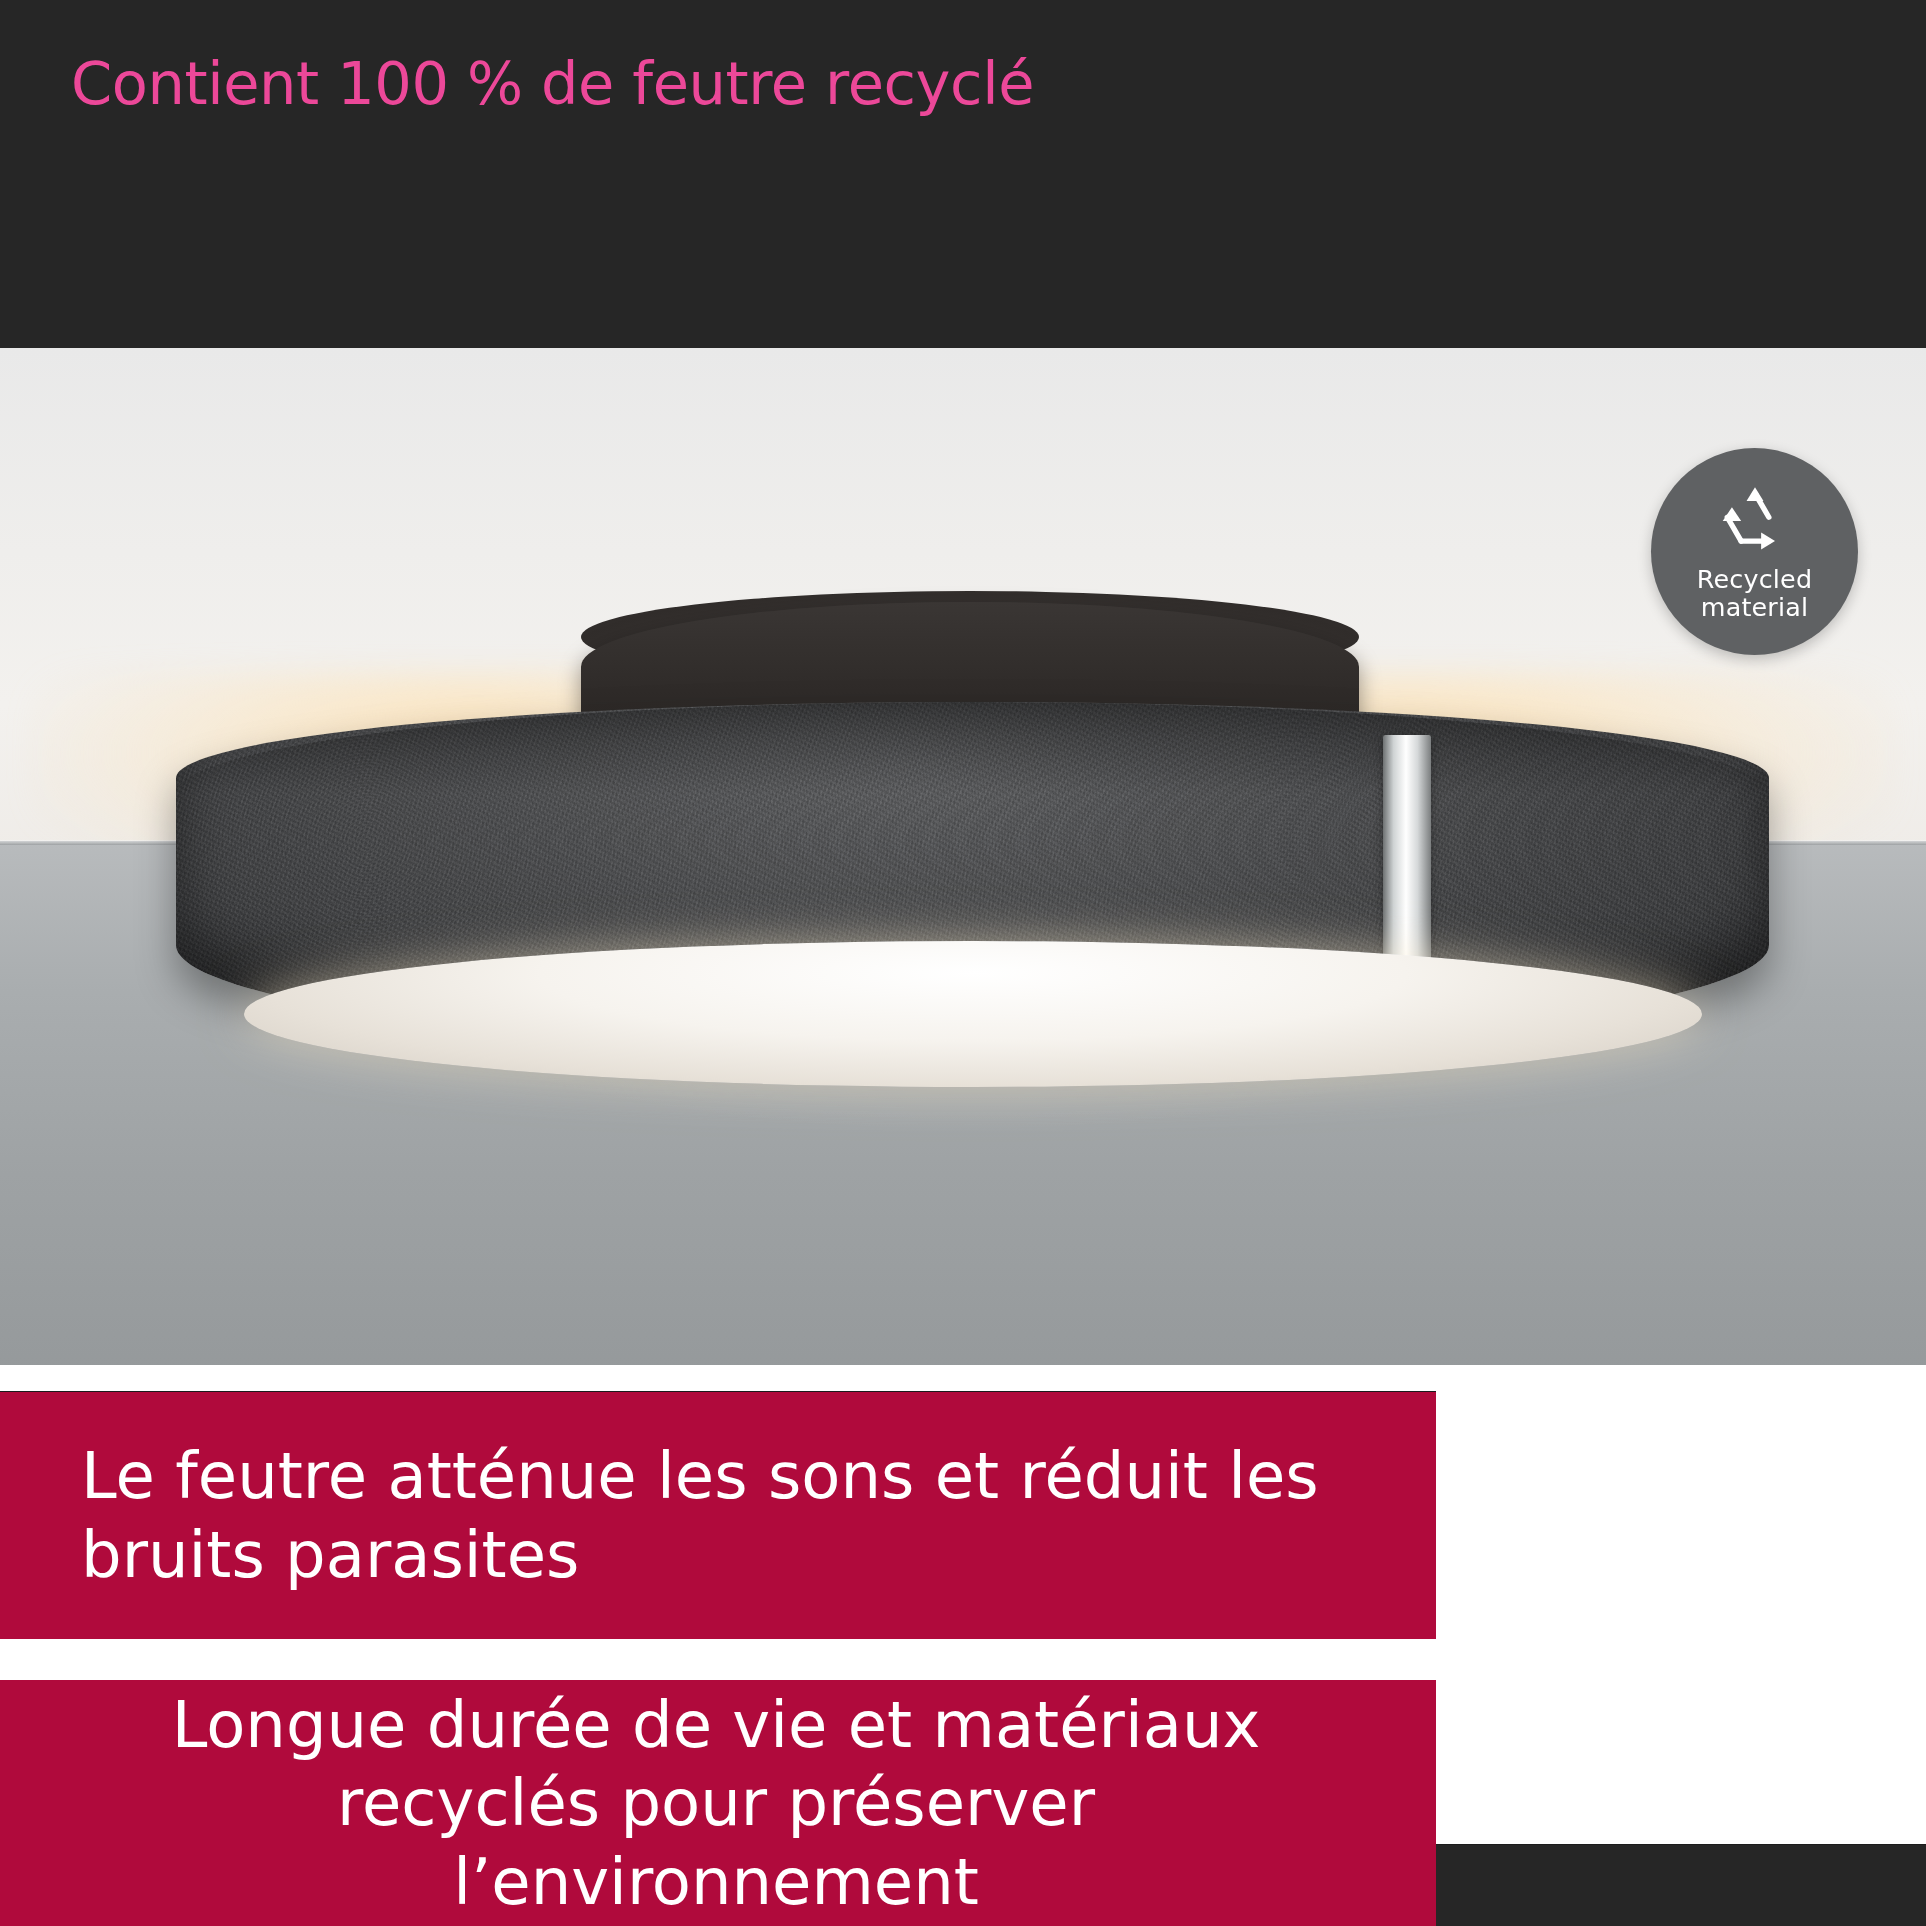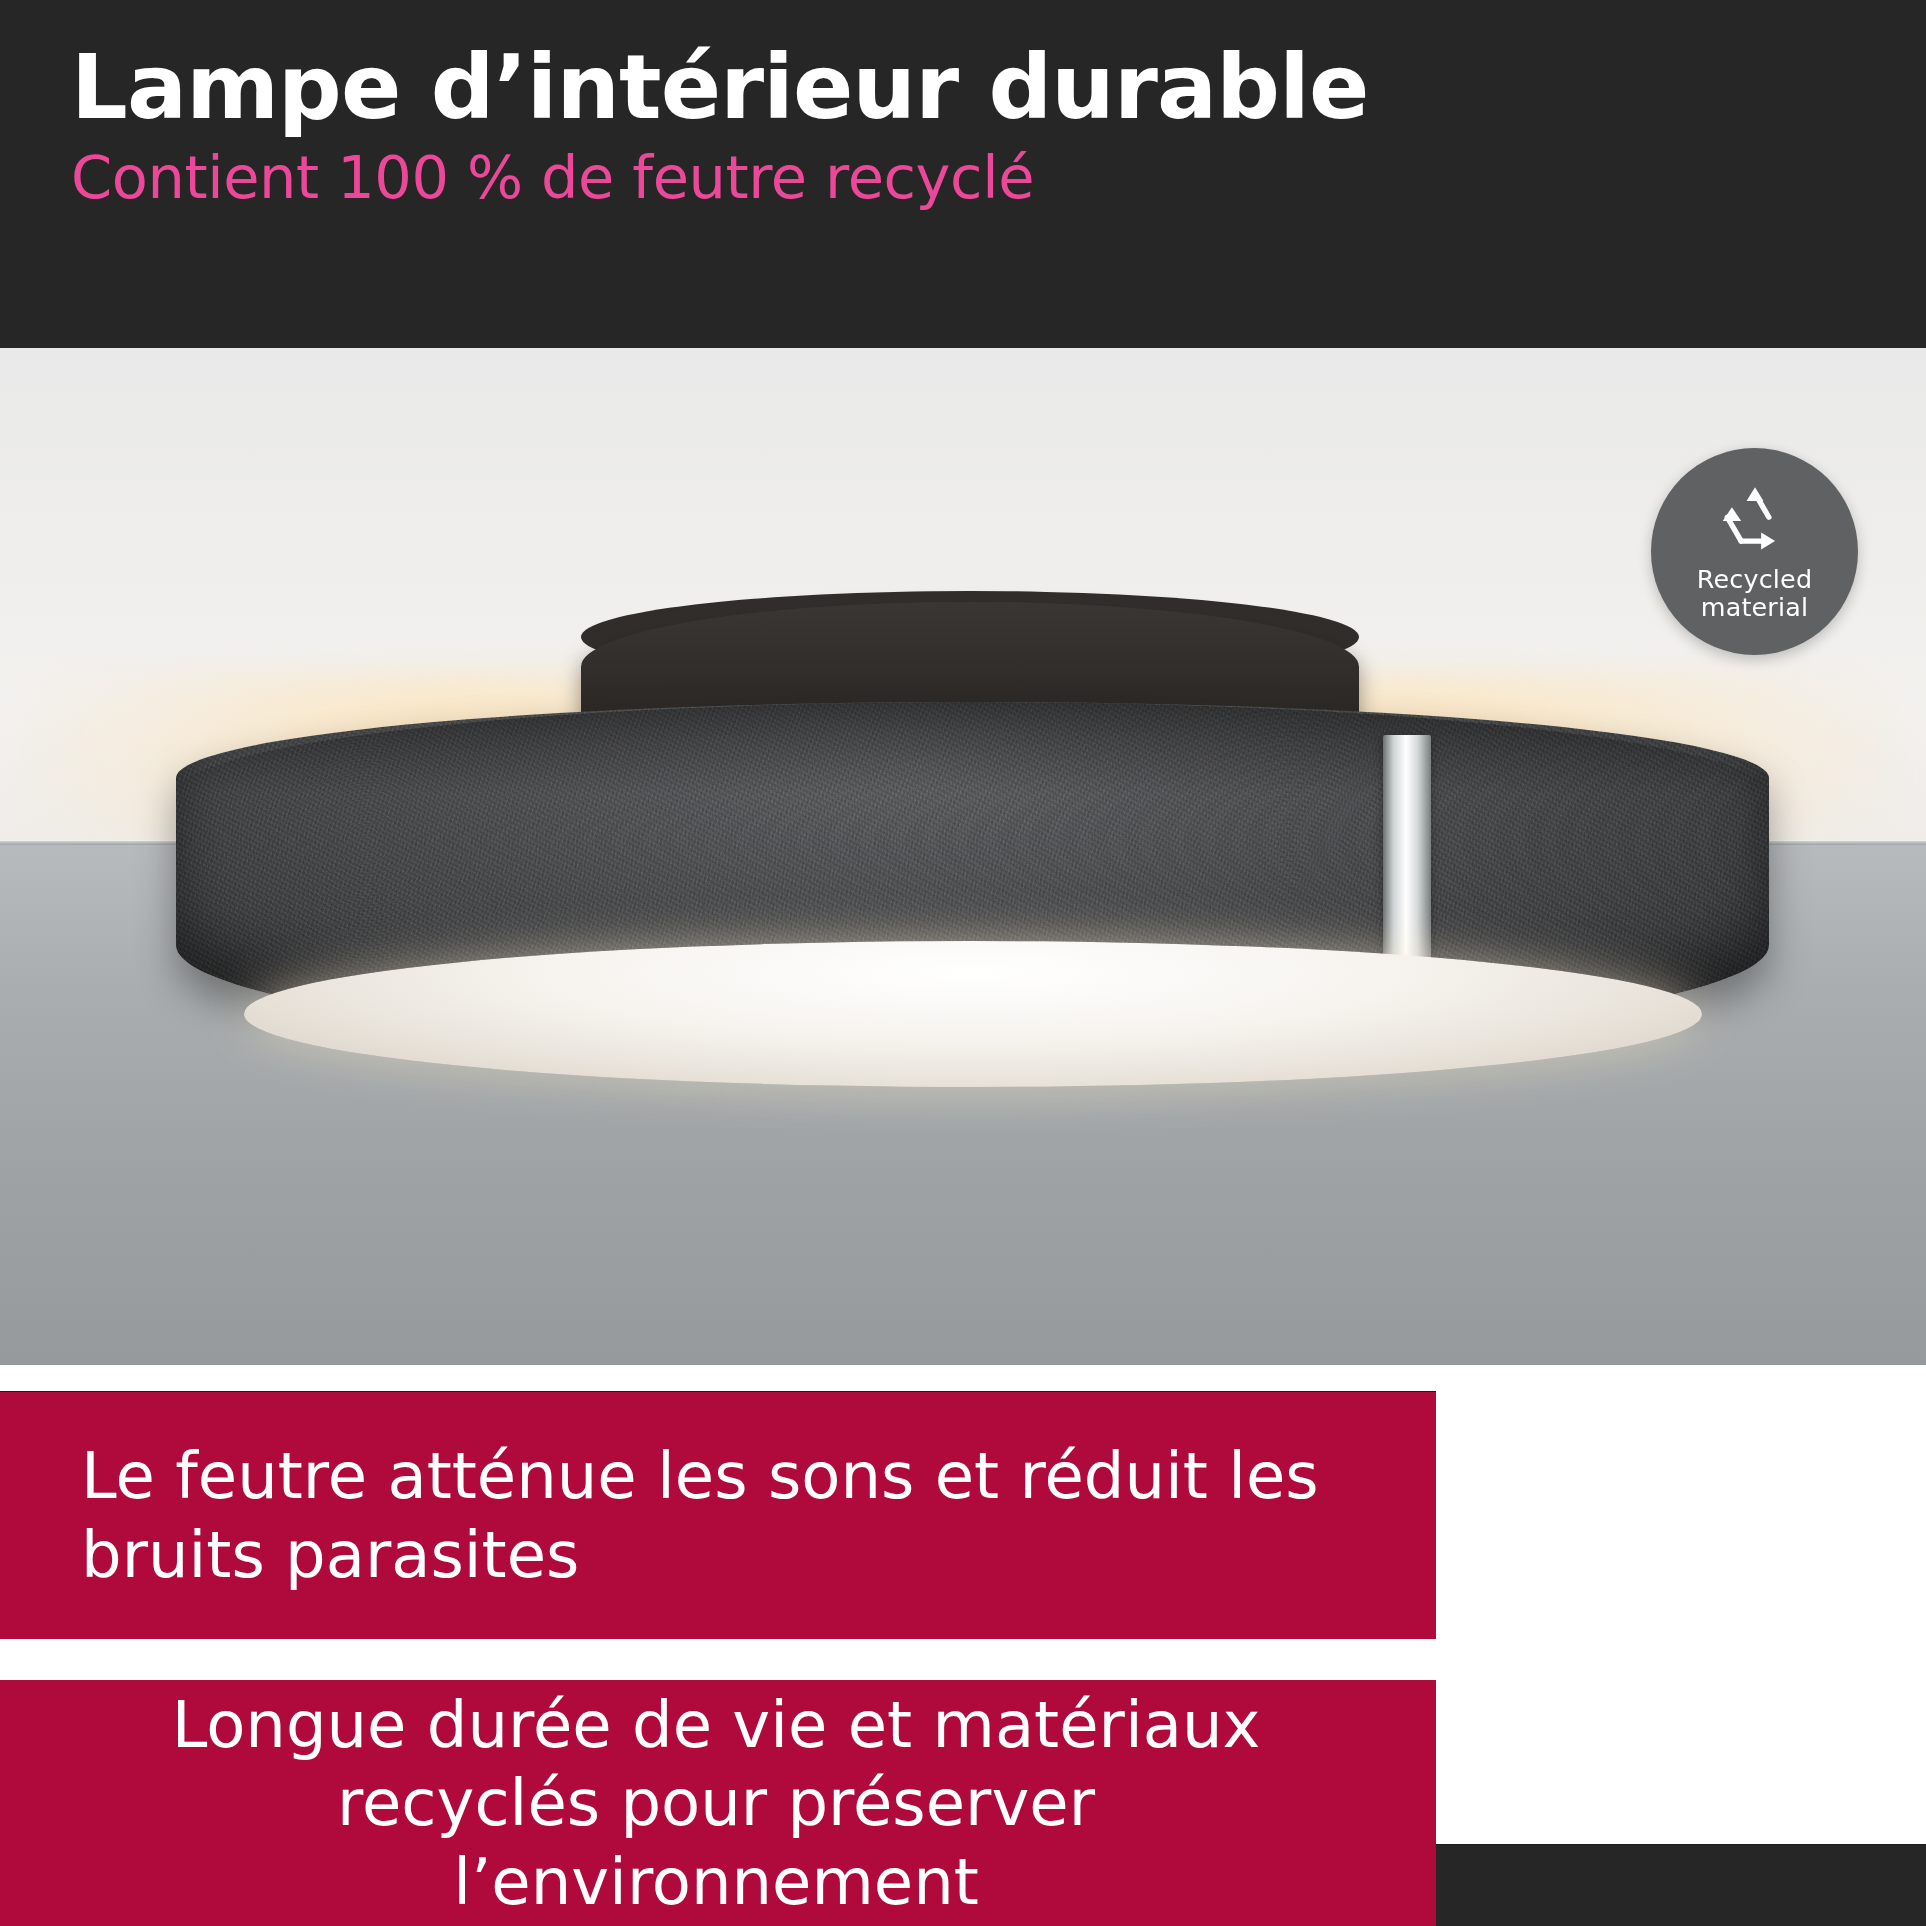--- a/index.html
+++ b/index.html
@@ -290,21 +290,20 @@
     height: 26px;
     background: #ffffff;
   }
 </style>
 </head>
 <body>
 
 <div class="poster">
 
   <div class="header">
-    <h1 class="header-title">Lampe d’intérieur durable</h1>
     <h2 class="header-subtitle">Contient 100 % de feutre recyclé</h2>
   </div>
 
   <div class="photo">
     <div class="ceiling"></div>
     <div class="ceiling-glow-left"></div>
     <div class="ceiling-glow-right"></div>
     <div class="wall"></div>
     <div class="wall-edge"></div>
     <div class="wall-vignette"></div>

